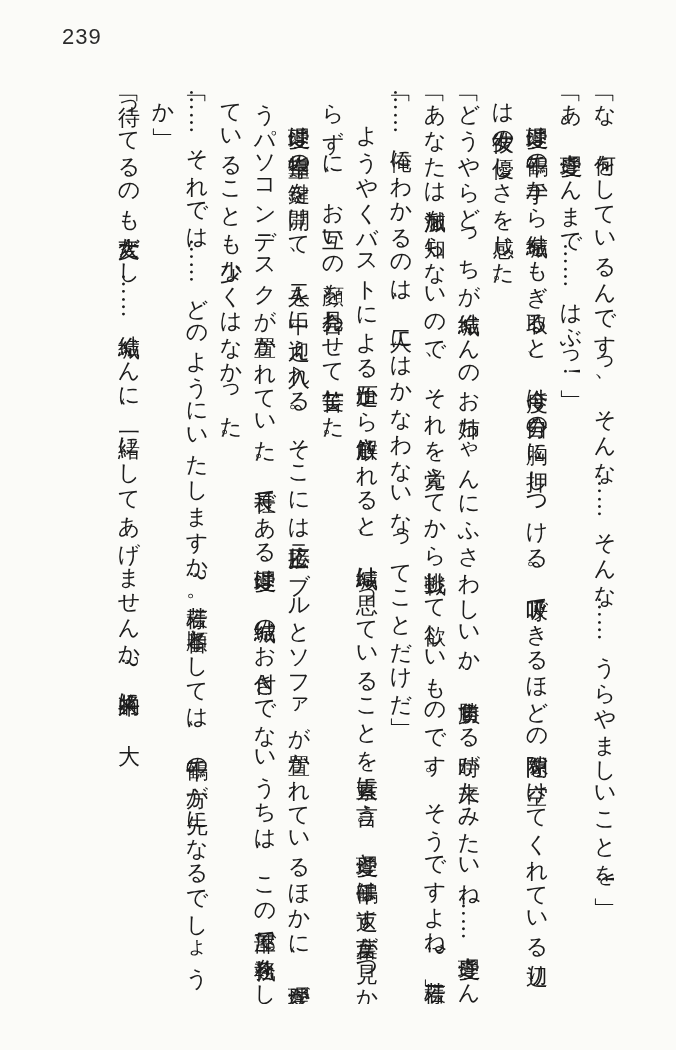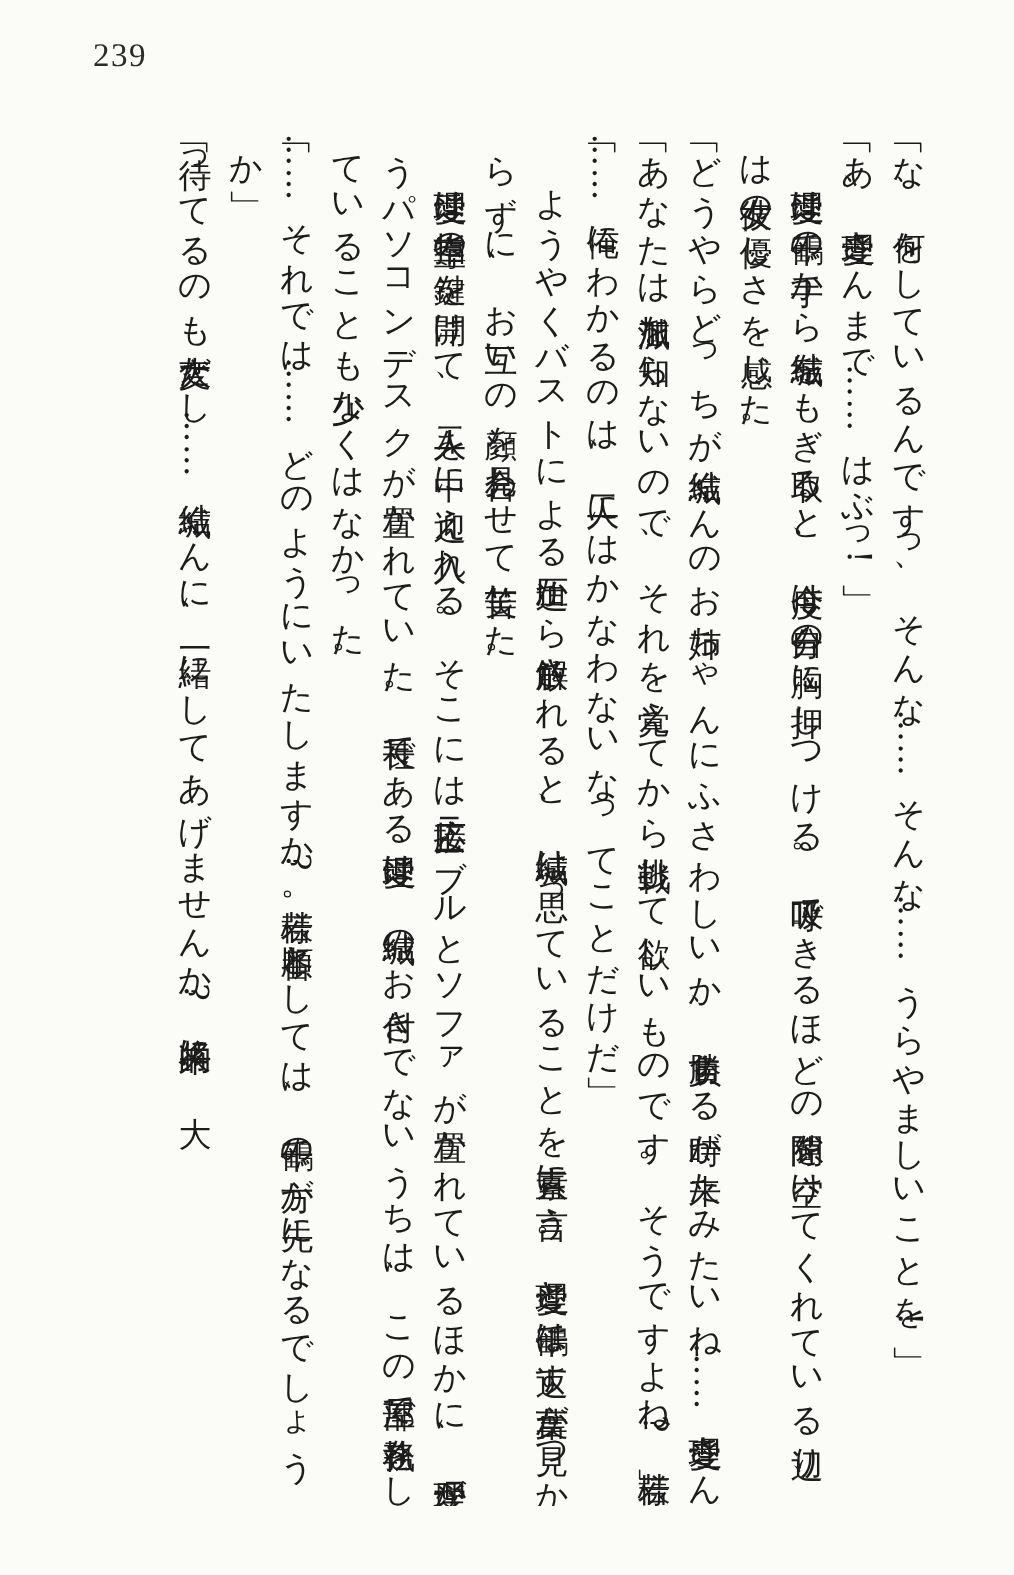--- a/index.html
+++ b/index.html
@@ -14,21 +14,21 @@
     overflow: hidden;
   }
   .page {
     position: absolute;
     inset: 0;
   }
   .page-number {
     position: absolute;
     top: 24px;
     left: 62px;
-    font-family: Liberation Serif, serif;
+    font-family: Liberation Sans, sans-serif;
     font-size: 22px;
     color: #2b2b2b;
     letter-spacing: 1px;
     text-align: right;
   }
   .text-area {
     position: absolute;
     top: 88px;
     left: 42px;
     width: 580px;

